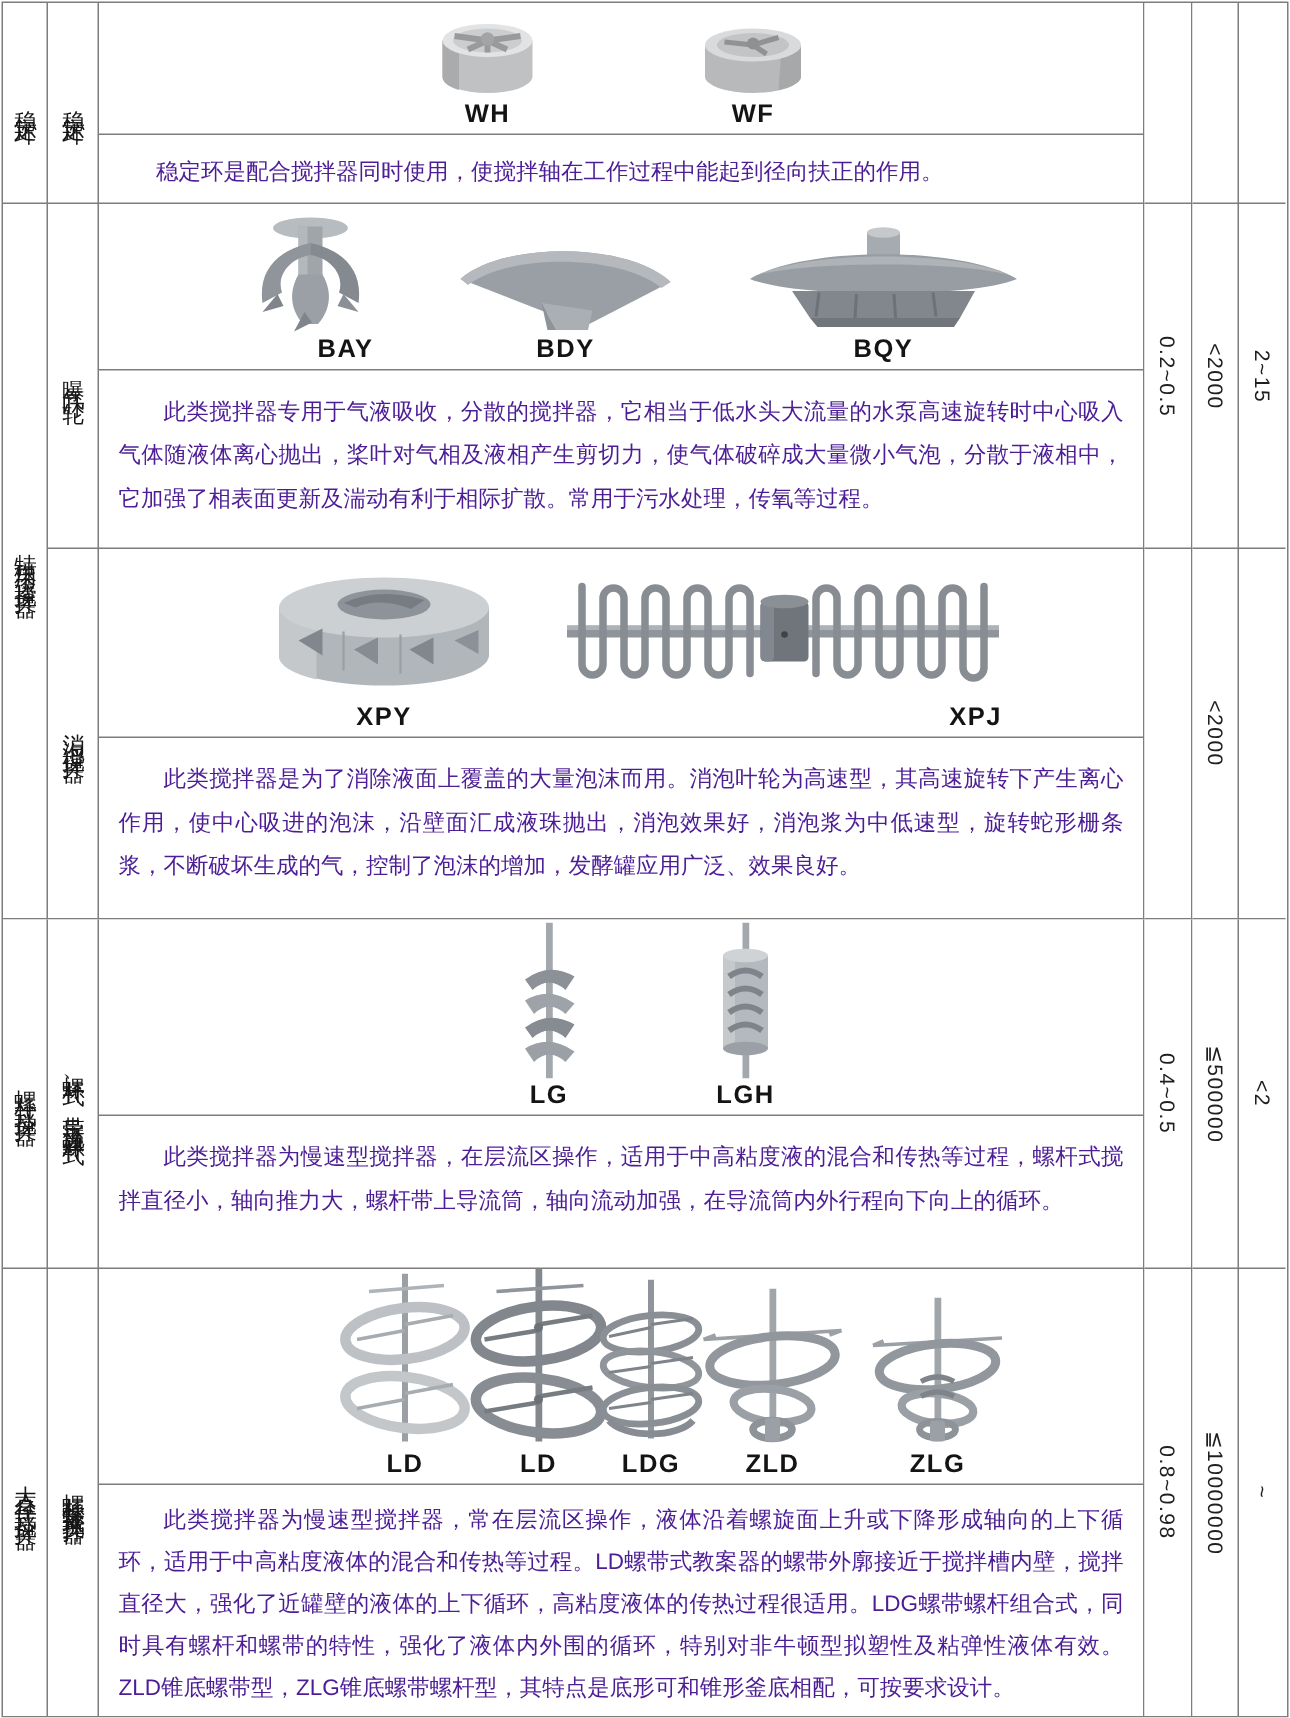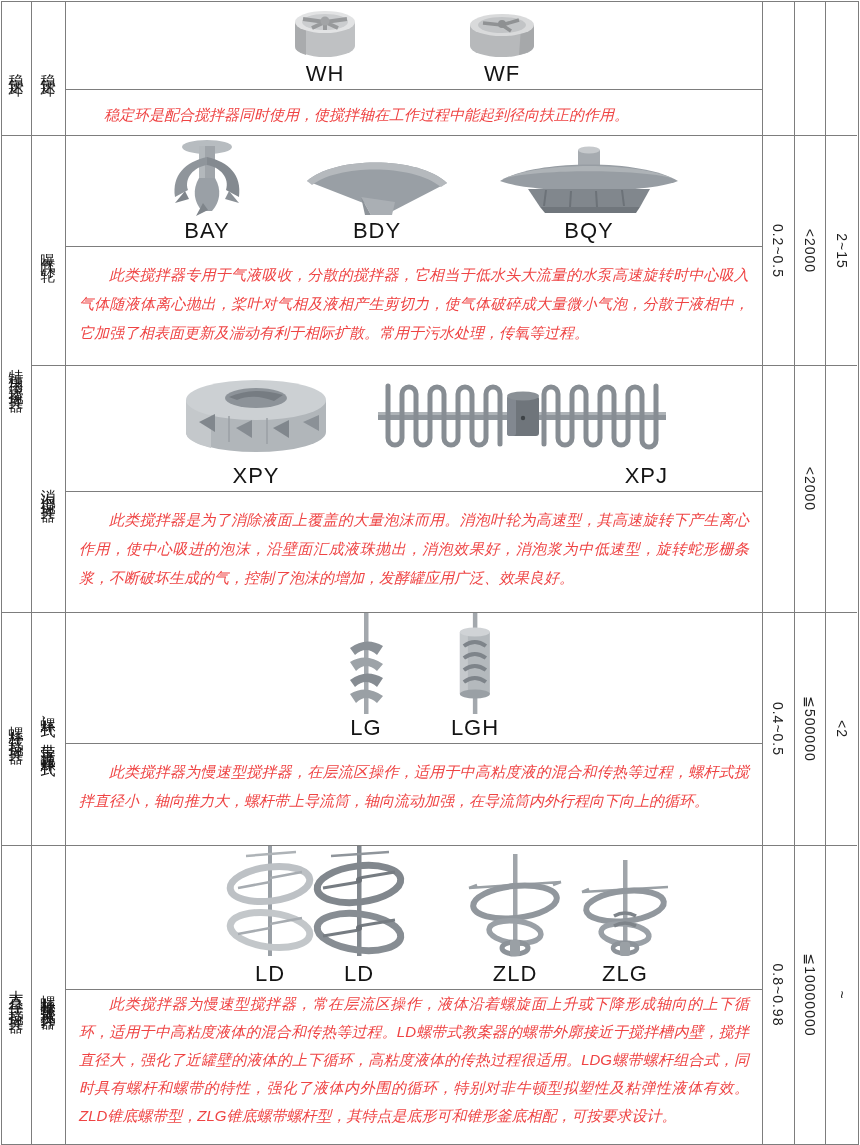--- a/index.html
+++ b/index.html
@@ -14,24 +14,24 @@
   .cell{box-sizing:border-box;border-right:1px solid #7d7d7d;border-bottom:1px solid #7d7d7d;background:#fff;overflow:hidden;}
   .lastrow{border-bottom:none;}
   .lastcol{border-right:none;}
   .cat,.sub{display:flex;align-items:center;justify-content:center;}
   .vlabel{writing-mode:vertical-rl;text-orientation:upright;font-size:15px;letter-spacing:5px;color:#161616;line-height:1;}
   .param{display:flex;align-items:center;justify-content:center;}
   .rot{transform:rotate(90deg);white-space:nowrap;font-size:14px;letter-spacing:1px;color:#1f1f1f;}
   .main{display:flex;flex-direction:column;}
   .figs{position:relative;flex:0 0 auto;}
   .fig{position:absolute;bottom:3px;transform:translateX(-50%);display:flex;flex-direction:column;align-items:center;}
-  .mlabel{font-size:22px;letter-spacing:1px;color:#141414;margin-top:2px;line-height:1.1;}
-  .desc{border-top:1px solid #7d7d7d;flex:1 1 auto;font-size:15px;line-height:29px;color:#ef4444;padding:13px 13px 0 13px;text-indent:2em;text-align:justify;font-style:italic;}
+  .mlabel{font-size:17px;letter-spacing:1px;color:#141414;margin-top:2px;line-height:1.1;font-weight:bold;}
+  .desc{border-top:1px solid #7d7d7d;flex:1 1 auto;font-size:15px;line-height:29px;color:#4c1d95;padding:13px 13px 0 13px;text-indent:2em;text-align:justify;}
   .desc.single{text-indent:0;padding:12px 12px 0 38px;line-height:26px;}
-  .desc.tight{line-height:28px;padding-top:0;}
+  .desc.tight{line-height:28px;padding-top:10px;}
   svg{display:block;}
 </style>
 </head>
 <body>
 
 <div class="tbl">
 
   <div class="cell cat">
     <span class="vlabel">稳定环</span>
   </div>
@@ -77,21 +77,21 @@
 
   <div class="cell cat" style="grid-row:2 / span 2;">
     <span class="vlabel">特殊用途搅拌器</span>
   </div>
 
   <div class="cell sub">
     <span class="vlabel">曝气叶轮</span>
   </div>
   <div class="cell main">
     <div class="figs" style="height:110px;">
-      <div class="fig" style="left:141px;">
+      <div class="fig" style="left:141px;align-items:flex-end;">
         <svg width="84" height="80" viewBox="0 0 84 80">
           <ellipse cx="42" cy="10" rx="25" ry="7" fill="#b7bcc0"></ellipse>
           <rect x="34" y="9" width="16" height="34" fill="#a0a5aa"></rect>
           <rect x="34" y="9" width="6" height="34" fill="#b3b8bc"></rect>
           <path d="M42,20 C20,25 7,38 10,60 L23,53 C19,41 29,30 42,28 Z" fill="#8f959b"></path>
           <path d="M42,20 C64,25 77,38 74,60 L61,53 C65,41 55,30 42,28 Z" fill="#848a90"></path>
           <path d="M34,41 C27,53 29,65 37,74 L47,74 C55,65 57,53 50,41 Z" fill="#9aa0a6"></path>
           <path d="M38,66 L31,79 L43,73 Z" fill="#7f858b"></path>
           <path d="M20,54 L10,66 L24,62 Z" fill="#7f858b"></path>
           <path d="M64,54 L74,66 L60,62 Z" fill="#8a9096"></path>
@@ -189,21 +189,21 @@
       <div class="fig" style="left:300px;">
         <svg width="38" height="104" viewBox="0 0 38 104">
           <rect x="17" y="0" width="4.5" height="104" fill="#a3a8ad"></rect>
           <path d="M3,38 Q19,26 36,36 L30,45 Q19,35 8,45 Z" fill="#8b9197"></path>
           <path d="M36,54 Q19,42 3,52 L9,61 Q19,51 30,61 Z" fill="#9da3a8"></path>
           <path d="M3,70 Q19,58 36,68 L30,77 Q19,67 8,77 Z" fill="#868c92"></path>
           <path d="M36,86 Q19,74 3,84 L9,93 Q19,83 30,93 Z" fill="#9aa0a5"></path>
         </svg>
         <span class="mlabel">LG</span>
       </div>
-      <div class="fig" style="left:409px;text-align:right;">
+      <div class="fig" style="left:431px;text-align:right;">
         <svg width="44" height="104" viewBox="0 0 44 104">
           <rect x="20" y="0" width="4.5" height="104" fill="#a3a8ad"></rect>
           <rect x="7" y="22" width="30" height="62" fill="#b4b9bd"></rect>
           <rect x="7" y="22" width="8" height="62" fill="#c5c9cc"></rect>
           <path d="M11,36 Q22,28 33,36 M33,48 Q22,40 11,48 M11,60 Q22,52 33,60 M33,72 Q22,64 11,72" stroke="#7e848a" stroke-width="4" fill="none"></path>
           <ellipse cx="22" cy="22" rx="15" ry="4.5" fill="#d0d3d6"></ellipse>
           <ellipse cx="22" cy="84" rx="15" ry="4.5" fill="#9aa0a5"></ellipse>
         </svg>
         <span class="mlabel">LGH</span>
       </div>
@@ -243,20 +243,31 @@
           <rect x="48" y="0" width="4.5" height="116" fill="#82888e"></rect>
           <path d="M22,16 L80,12" stroke="#8f959b" stroke-width="2.5"></path>
           <ellipse cx="50" cy="44" rx="42" ry="18" fill="none" stroke="#81878d" stroke-width="7" transform="rotate(-7 50 44)"></ellipse>
           <ellipse cx="50" cy="92" rx="42" ry="18" fill="none" stroke="#878d93" stroke-width="7" transform="rotate(7 50 92)"></ellipse>
           <path d="M50,38 L86,32 M50,42 L14,48 M50,86 L86,80 M50,90 L14,96" stroke="#767c82" stroke-width="3" fill="none"></path>
           <circle cx="50" cy="40" r="3" fill="#6b7177"></circle>
             <circle cx="50" cy="88" r="3" fill="#6b7177"></circle>
         </svg>
         <span class="mlabel">LD</span>
       </div>
+      <div class="fig" style="left:368px;">
+        <svg width="84" height="112" viewBox="0 0 84 112">
+          <rect x="40" y="0" width="4" height="106" fill="#8f959b"></rect>
+          <ellipse cx="42" cy="36" rx="32" ry="12" fill="none" stroke="#898f95" stroke-width="4.5" transform="rotate(-6 42 36)"></ellipse>
+          <ellipse cx="42" cy="60" rx="32" ry="12" fill="none" stroke="#8f959b" stroke-width="4.5" transform="rotate(6 42 60)"></ellipse>
+          <ellipse cx="42" cy="84" rx="32" ry="12" fill="none" stroke="#898f95" stroke-width="4.5" transform="rotate(-6 42 84)"></ellipse>
+          <path d="M42,30 L70,26 M42,32 L14,38 M42,56 L70,52 M42,58 L14,62 M42,80 L70,76 M42,82 L14,86" stroke="#7e848a" stroke-width="2" fill="none"></path>
+          <path d="M14,94 A30,14 0 0 0 70,94" stroke="#868c92" stroke-width="4.5" fill="none"></path>
+        </svg>
+        <span class="mlabel">LDG</span>
+      </div>
       <div class="fig" style="left:449px;">
         <svg width="100" height="106" viewBox="0 0 100 106">
           <rect x="48" y="0" width="4.5" height="100" fill="#a0a5aa"></rect>
           <path d="M4,34 L96,28 M4,34 L12,31 M96,28 L88,31" stroke="#9aa0a5" stroke-width="2.5" fill="none"></path>
           <ellipse cx="50" cy="48" rx="42" ry="16" fill="none" stroke="#9298 9e" stroke-width="6"></ellipse>
           <ellipse cx="50" cy="48" rx="42" ry="16" fill="none" stroke="#91979d" stroke-width="6" transform="rotate(-6 50 48)"></ellipse>
           <ellipse cx="50" cy="78" rx="26" ry="11" fill="none" stroke="#9aa0a6" stroke-width="5.5" transform="rotate(6 50 78)"></ellipse>
           <ellipse cx="50" cy="94" rx="13" ry="6" fill="none" stroke="#8d9399" stroke-width="5"></ellipse>
           <rect x="45" y="86" width="10" height="16" rx="2" fill="#9aa0a5"></rect>
         </svg>

